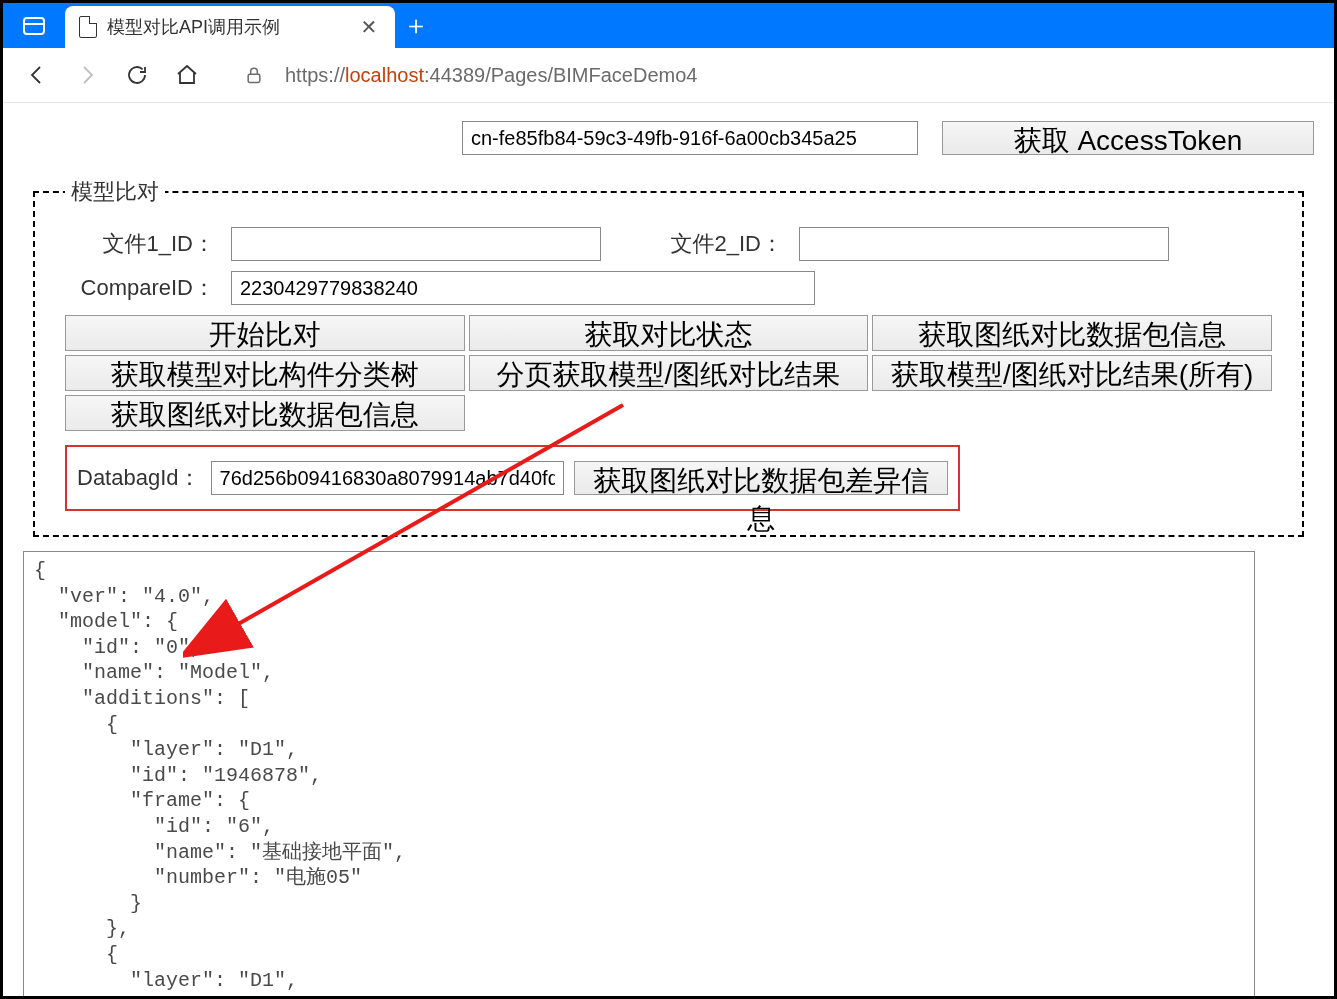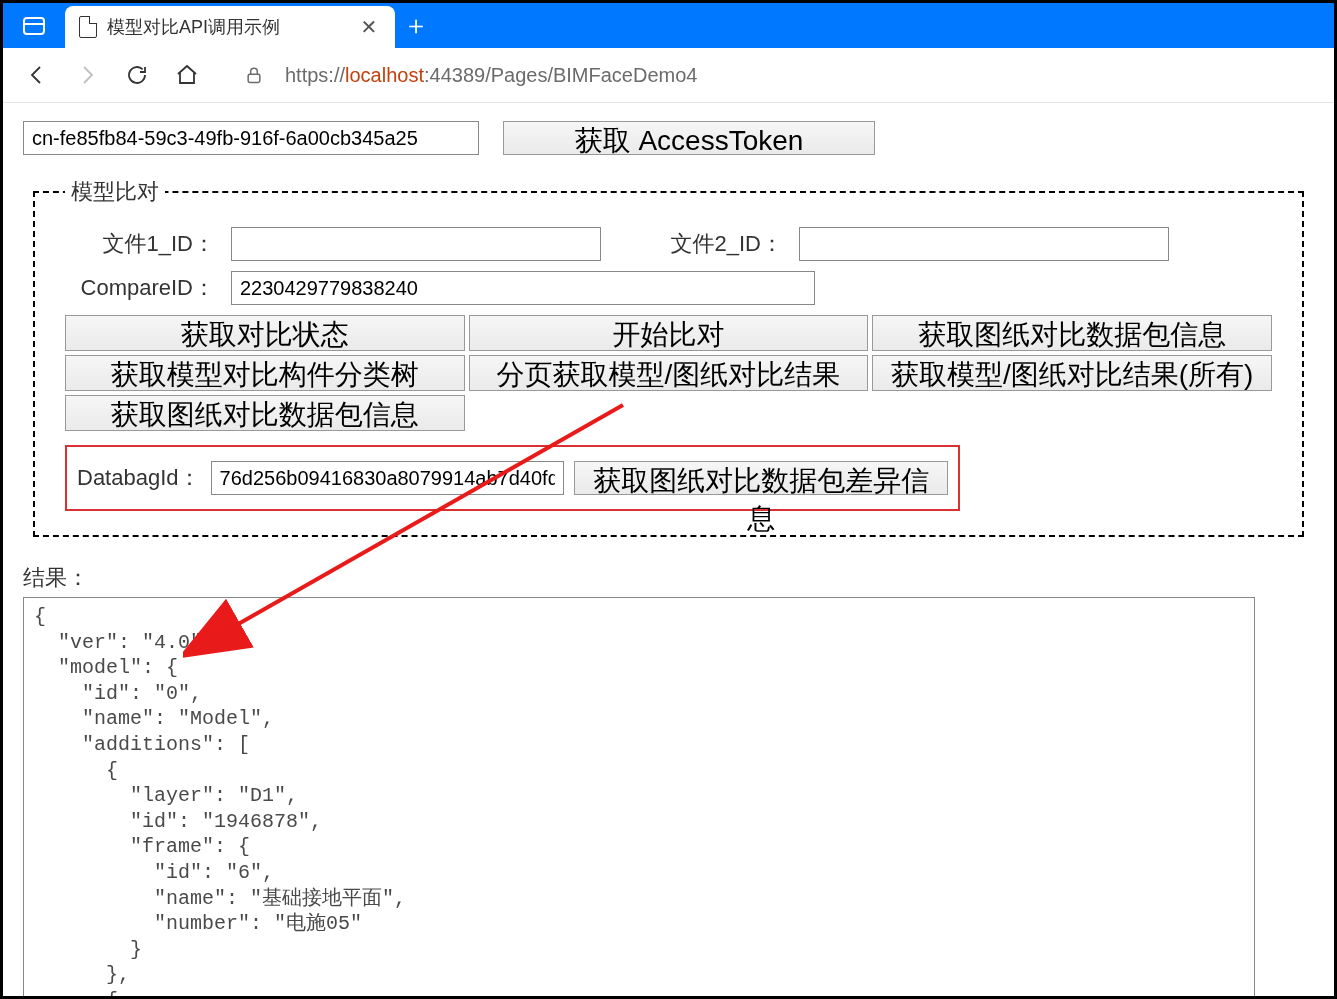--- a/index.html
+++ b/index.html
@@ -24,21 +24,21 @@
   .nav-icon { width: 40px; height: 40px; display: flex; align-items: center; justify-content: center; color: #333; cursor: pointer; }
   .nav-icon.disabled { color: #bfbfbf; cursor: default; }
   .nav-icon svg { width: 24px; height: 24px; stroke: currentColor; fill: none; stroke-width: 1.8; }
   .addr { flex: 1; display: flex; align-items: center; padding-left: 20px; gap: 14px; font-size: 20px; color: #6b6b6b; }
   .addr .lock { width: 34px; height: 30px; display:flex; align-items:center; justify-content:center; color:#6b6b6b; }
   .addr .url { white-space: nowrap; }
   .addr .url .strong { color: #c2410c; }
 
   
   .page { padding: 18px 20px; }
-  .row-top { display: flex; gap: 24px; align-items: center; margin-bottom: 22px; }
+  .row-top { display: flex; gap: 24px; align-items: center; margin-bottom: 22px; justify-content: flex-end; }
   input[type="text"].std { height: 34px; border: 1px solid #888; padding: 2px 8px; font-size: 20px; font-family: inherit; }
   button.std { height: 34px; border: 1px solid #999; background: linear-gradient(#f6f6f6,#eaeaea); font-size: 28px; font-family: inherit; cursor: pointer; padding: 0 10px; }
 
   fieldset.compare { border: 2px dashed #000; padding: 20px 30px 24px 30px; margin: 10px; }
   fieldset.compare > legend { font-size: 22px; padding: 0 6px; }
 
   .form-row { display: flex; align-items: center; margin-bottom: 10px; gap: 16px; }
   .lbl { font-size: 22px; text-align: right; }
 
   .button-grid { display: grid; grid-template-columns: 1fr 1fr 1fr; gap: 4px; margin-top: 6px; }
@@ -129,39 +129,38 @@
         <span class="lbl" style="width:120px">文件2_ID：</span>
         <input type="text" class="std" style="width: 370px;" value="">
       </div>
 
       <div class="form-row">
         <span class="lbl" style="width:150px">CompareID：</span>
         <input type="text" class="std" style="width: 584px;" value="2230429779838240">
       </div>
 
       <div class="button-grid">
+        <button class="std">开始比对</button>
         <button class="std">获取对比状态</button>
-        <button class="std">开始比对</button>
         <button class="std">获取图纸对比数据包信息</button>
         <button class="std">获取模型对比构件分类树</button>
         <button class="std">分页获取模型/图纸对比结果</button>
         <button class="std">获取模型/图纸对比结果(所有)</button>
         <button class="std">获取图纸对比数据包信息</button>
         <span></span>
           <span></span>
       </div>
 
       <div class="databag-row">
         <span class="lbl">DatabagId：</span>
         <input type="text" class="std" style="width: 360px;" value="76d256b09416830a8079914ab7d40fdf">
         <button class="std" style="width:380px">获取图纸对比数据包差异信息</button>
       </div>
     </fieldset>
 
-    <div class="result-label">结果：</div>
     <textarea class="result-box" readonly="" style="">{
   "ver": "4.0",
   "model": {
     "id": "0",
     "name": "Model",
     "additions": [
       {
         "layer": "D1",
         "id": "1946878",
         "frame": {

